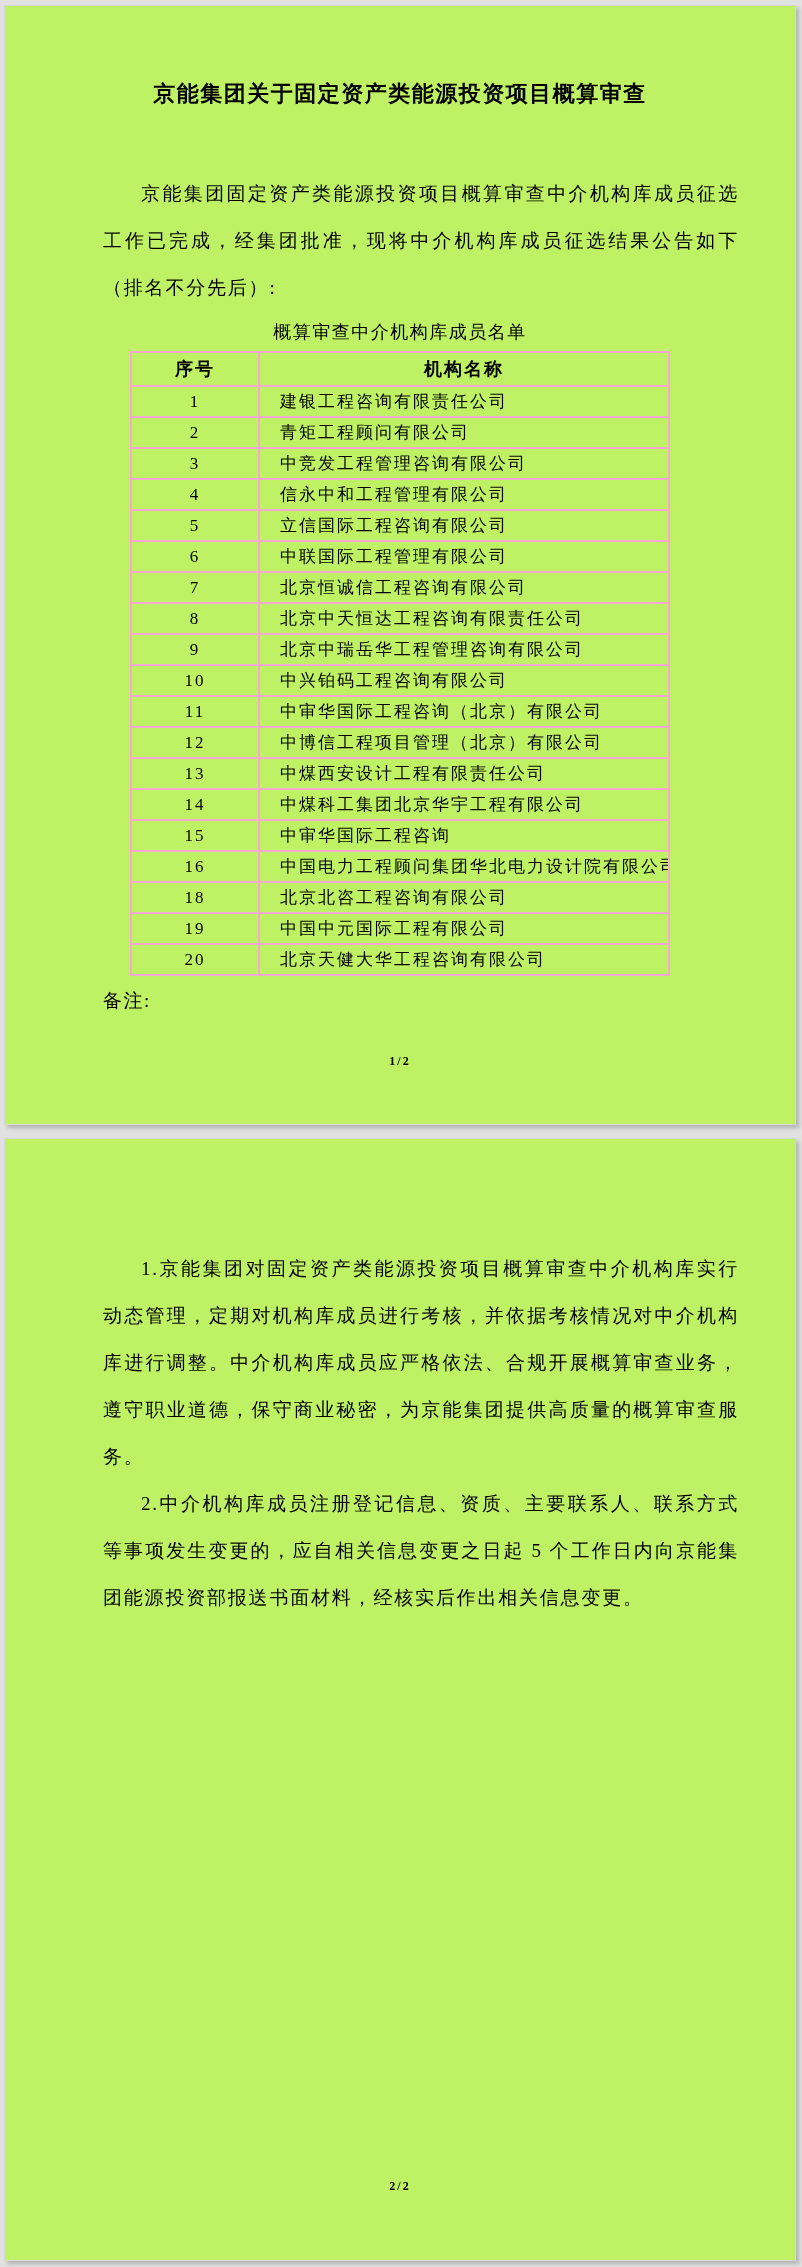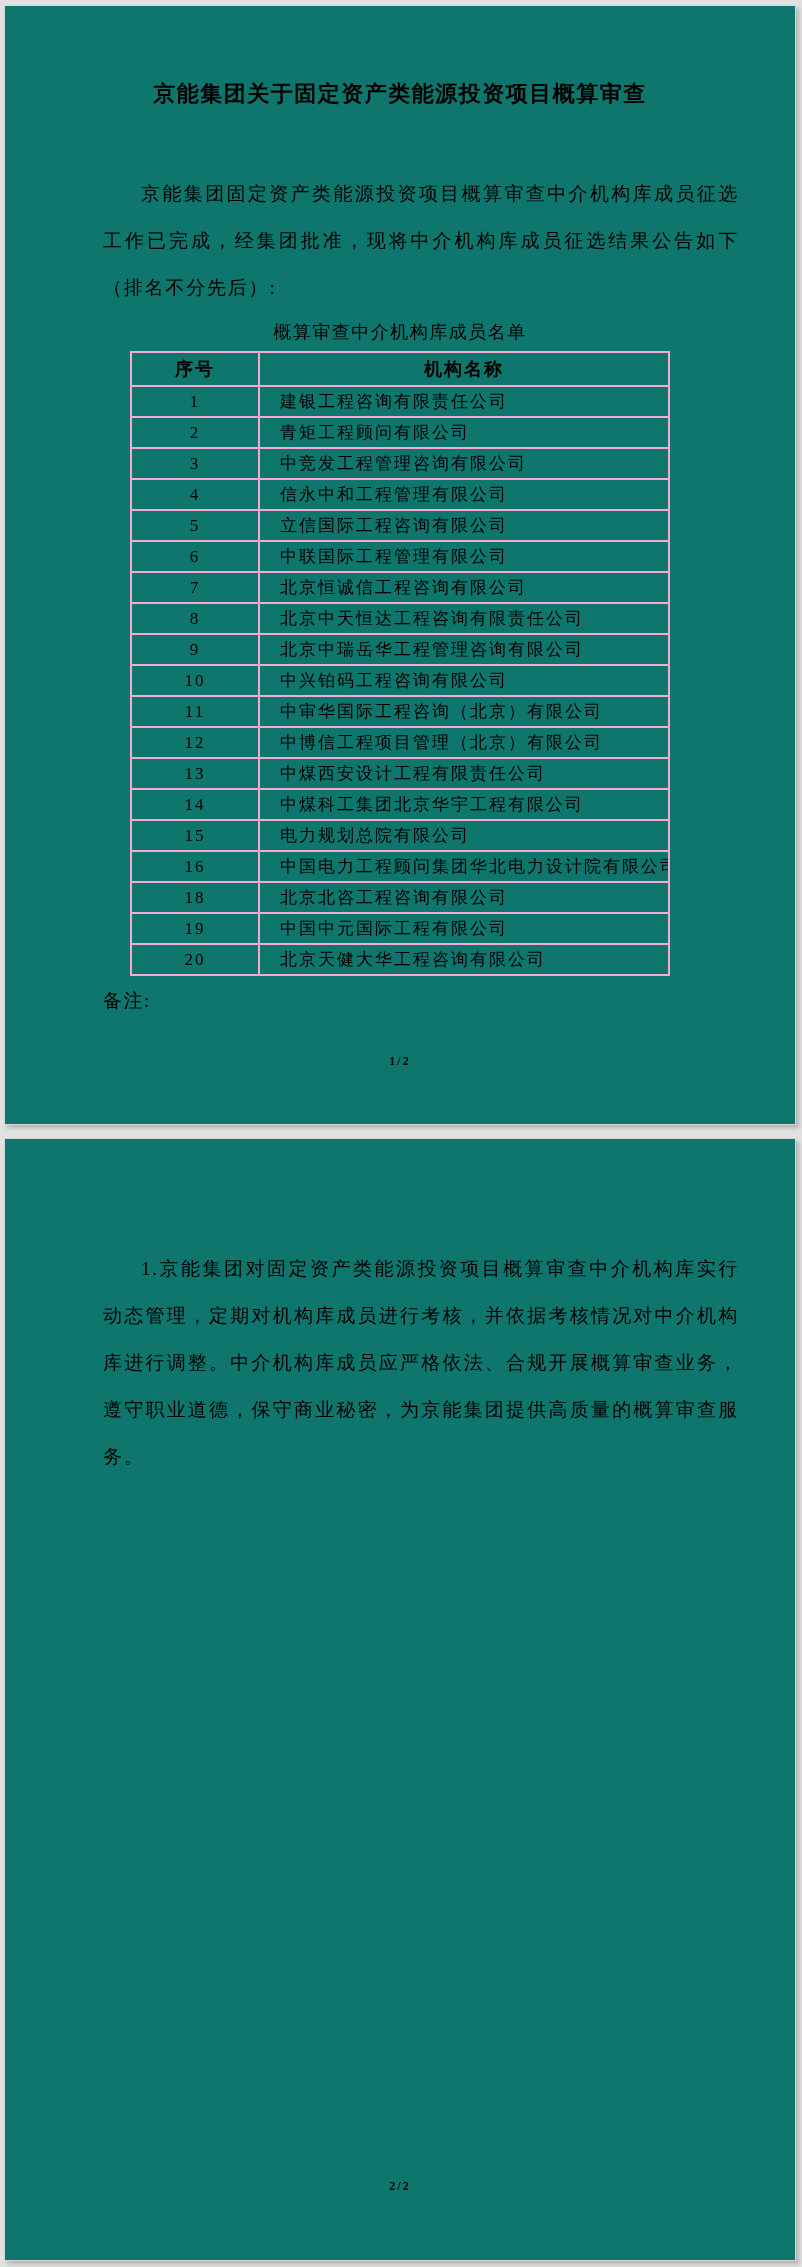--- a/index.html
+++ b/index.html
@@ -9,21 +9,21 @@
     width: 802px;
     font-family: "Liberation Serif", "DejaVu Serif", serif;
     color: #000;
   }
   body { min-height: 2267px; }
 
   .page {
     position: relative;
     width: 792px;
     margin-left: 4px;
-    background: #0f766e;
+    background: #bef264;
     border: 1px solid #d6d6d6;
     box-sizing: border-box;
     box-shadow: 3px 3px 4px rgba(0,0,0,0.20);
   }
   .page-1 { height: 1120px; margin-top: 5px; }
   .page-2 { height: 1123px; margin-top: 13px; }
 
   .doc-title {
     margin: 0 60px;
     padding-top: 66px;
@@ -166,21 +166,21 @@
         <tr>
           <td class="col-index">13</td>
           <td class="col-name">中煤西安设计工程有限责任公司</td>
         </tr>
         <tr>
           <td class="col-index">14</td>
           <td class="col-name">中煤科工集团北京华宇工程有限公司</td>
         </tr>
         <tr>
           <td class="col-index">15</td>
-          <td class="col-name">电力规划总院有限公司</td>
+          <td class="col-name">中审华国际工程咨询</td>
         </tr>
         <tr>
           <td class="col-index">16</td>
           <td class="col-name">中国电力工程顾问集团华北电力设计院有限公司</td>
         </tr>
         <tr>
           <td class="col-index">18</td>
           <td class="col-name">北京北咨工程咨询有限公司</td>
         </tr>
         <tr>
@@ -194,15 +194,16 @@
       </tbody>
   </table>
 
   <div class="remark">备注:</div>
 
   <div class="page-footer">1/2</div>
 </div>
 
 <div class="page page-2">
   <p class="body-text para-1">1.京能集团对固定资产类能源投资项目概算审查中介机构库实行动态管理，定期对机构库成员进行考核，并依据考核情况对中介机构库进行调整。中介机构库成员应严格依法、合规开展概算审查业务，遵守职业道德，保守商业秘密，为京能集团提供高质量的概算审查服务。</p>
+  <p class="body-text para-2">2.中介机构库成员注册登记信息、资质、主要联系人、联系方式等事项发生变更的，应自相关信息变更之日起 5 个工作日内向京能集团能源投资部报送书面材料，经核实后作出相关信息变更。</p>
 
   <div class="page-footer">2/2</div>
 </div>
 
 </body></html>

